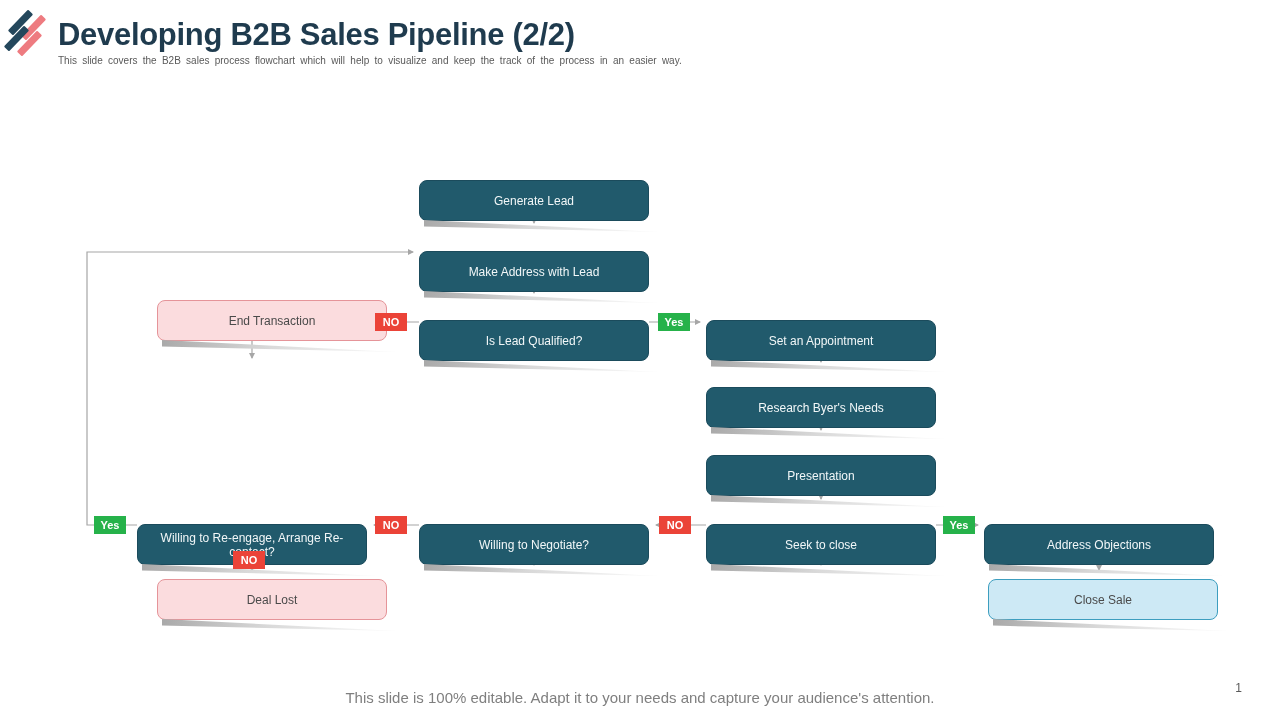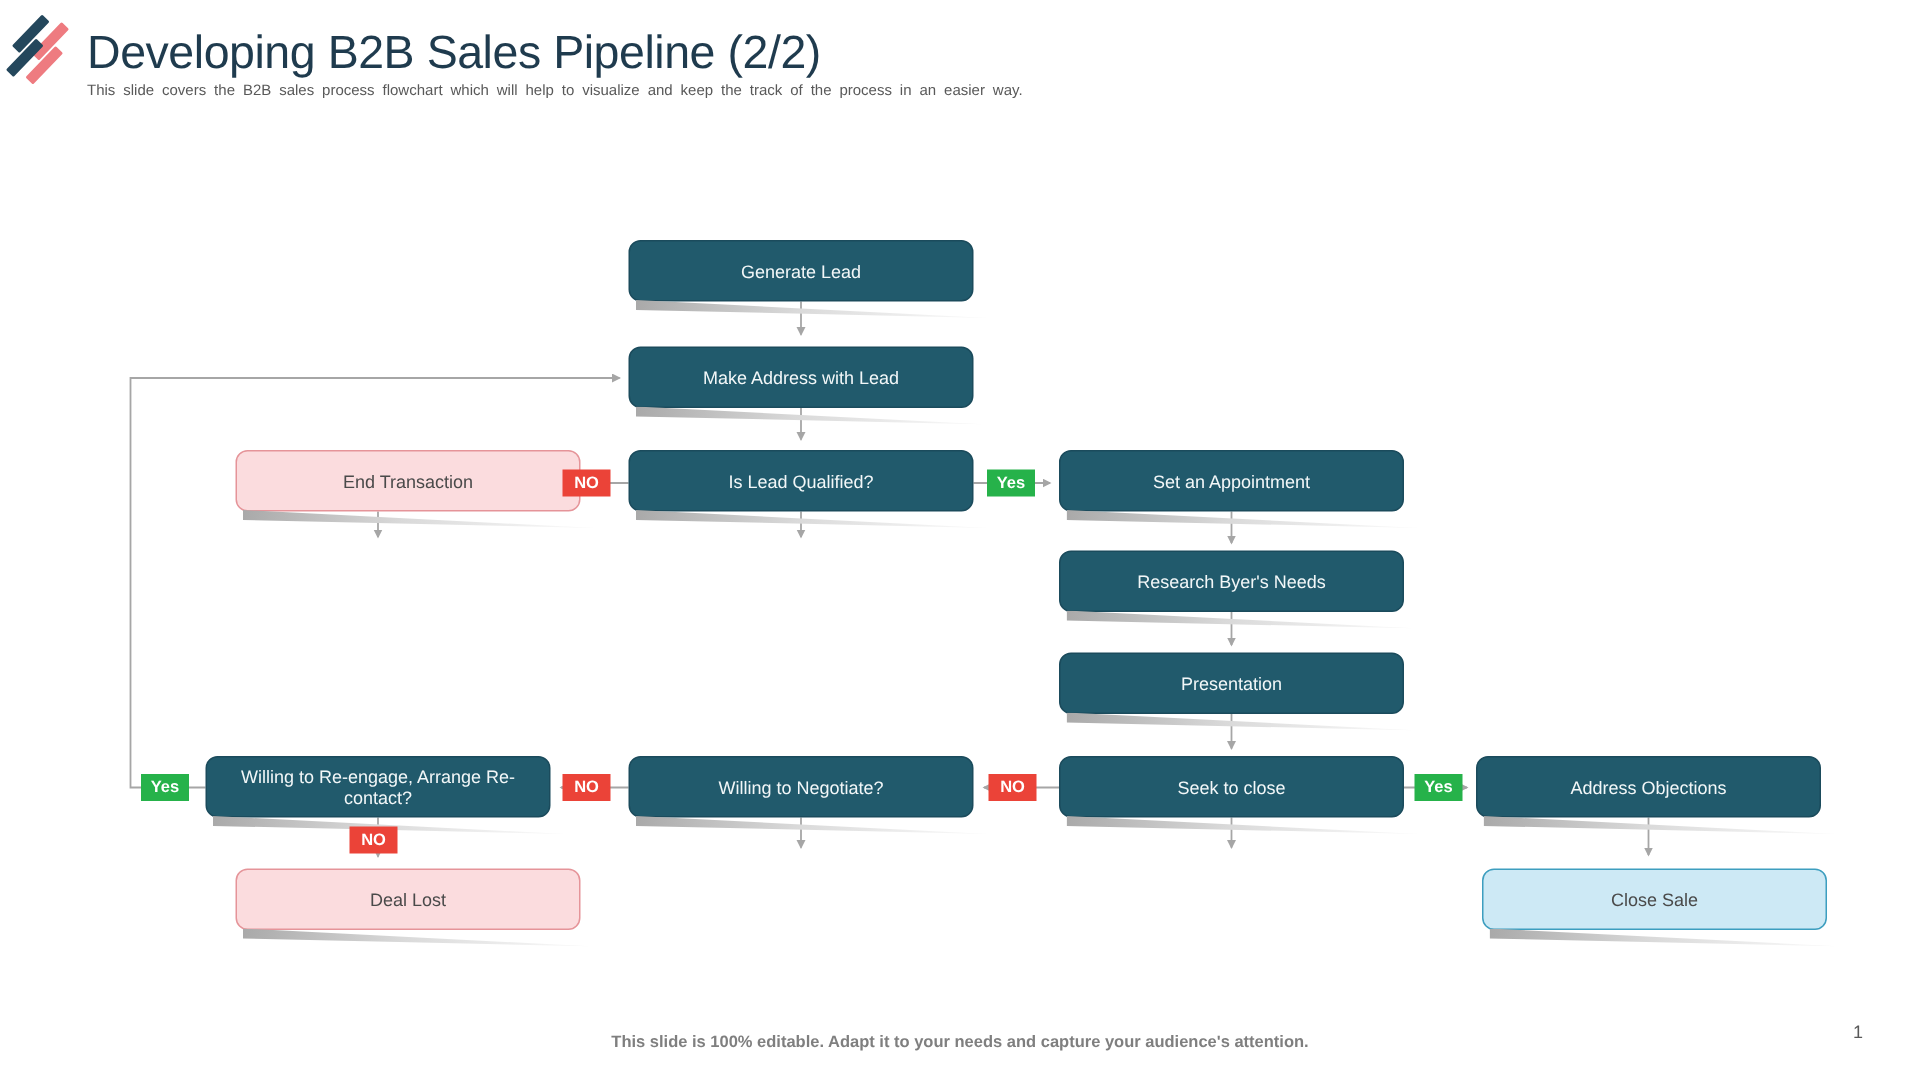--- a/index.html
+++ b/index.html
@@ -17,35 +17,35 @@
     font-family:"Liberation Sans", sans-serif;overflow:hidden;
   }
   
   .logo{position:absolute;left:4px;top:6px;width:48px;height:50px;}
   .logo .stripe{position:absolute;width:29px;height:7px;border-radius:1px;transform:rotate(-46deg);}
   .logo .navy{background:var(--logo_navy);}
   .logo .coral{background:var(--logo_coral);}
   .s1{left:2px;top:13px;} .s2{left:15px;top:18px;} .s3{left:-2px;top:29px;} .s4{left:11px;top:34px;}
   
   .title{
-    position:absolute;left:58px;top:17px;margin:0;font-size:31px;font-weight:normal;
+    position:absolute;left:58px;top:17px;margin:0;font-size:31px;font-weight:bold;
     color:var(--title_color);letter-spacing:-0.3px;text-align:center;
   }
   .subtitle{
     position:absolute;left:58px;top:55px;margin:0;width:800px;font-size:10px;
     color:var(--body_text);word-spacing:2.5px;
   }
   
   .node{
     position:absolute;width:230px;height:41px;border-radius:8px;
     display:flex;align-items:center;justify-content:center;text-align:center;
     font-size:12px;line-height:14px;padding:0;box-sizing:border-box;z-index:2;
   }
   .node span{display:block;padding:2px 12px;}
-  .node.teal{background:var(--node_teal);border:1px solid var(--node_teal_border);color:#F2F7F8;}
+  .node.teal{background:var(--node_teal);border:1px solid var(--node_teal_border);color:#F2F7F8;margin-top:20px;}
   .node.pink{background:var(--node_pink_fill);border:1px solid var(--node_pink_border);color:#4A4A4A;margin-left:20px;}
   .node.blue{background:var(--node_blue_fill);border:1px solid var(--node_blue_border);color:#4A4A4A;}
   .node::after{
     content:"";position:absolute;left:4px;top:100%;width:103%;height:12px;
     background:linear-gradient(97deg,#a9a9a9 0%,#d9d9d9 45%,#f6f6f6 90%);
     clip-path:polygon(0 0,0 55%,100% 100%);
     z-index:-1;
   }
   
   .lbl{
@@ -54,21 +54,21 @@
     font-size:11px;font-weight:bold;color:#fff;z-index:3;
   }
   .lbl.yes{background:var(--label_yes_bg);}
   .lbl.no{background:var(--label_no_bg);}
   
   svg.connectors{position:absolute;left:0;top:0;z-index:1;}
   svg.connectors line, svg.connectors polyline{stroke:var(--line_gray);stroke-width:1.2;fill:none;}
   
   .footer-note{
     position:absolute;left:0;right:0;top:689px;text-align:center;
-    font-size:11px;color:#7F7F7F;font-weight:bold;
+    font-size:15px;color:#7F7F7F;
   }
   .page-number{
     position:absolute;right:38px;top:681px;font-size:12px;color:var(--body_text);
   }
 </style>
 </head>
 <body>
 
 <div class="slide">
 

